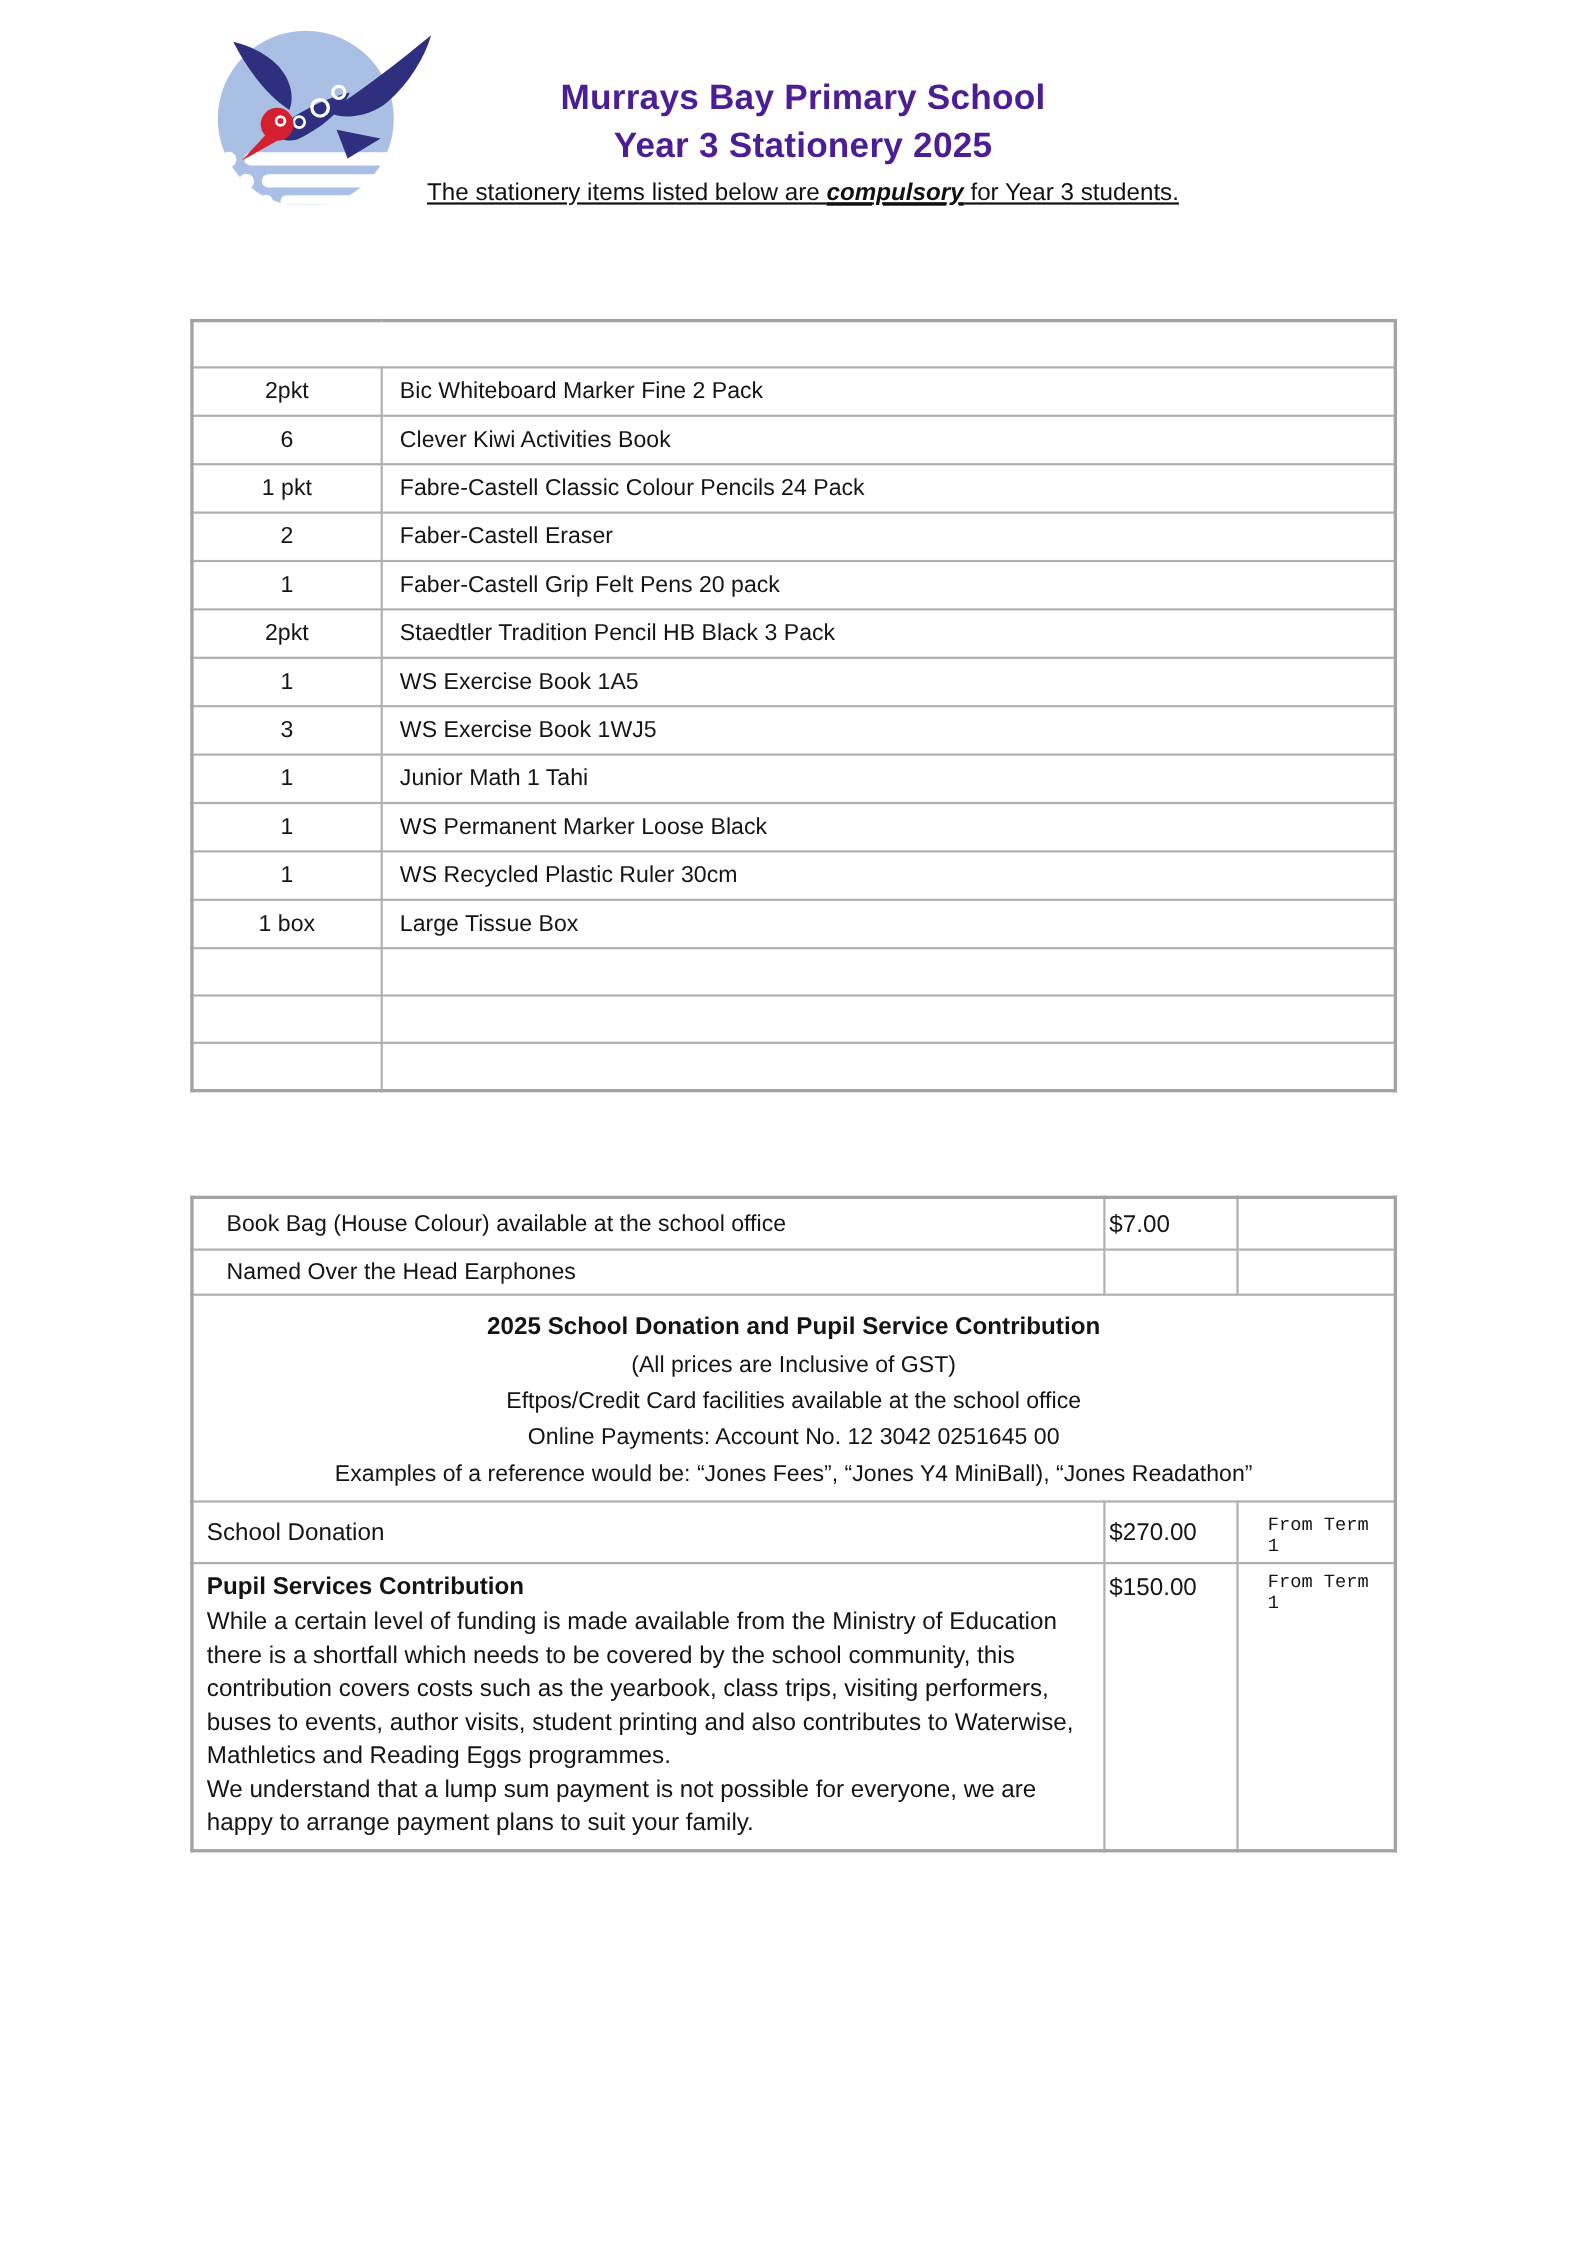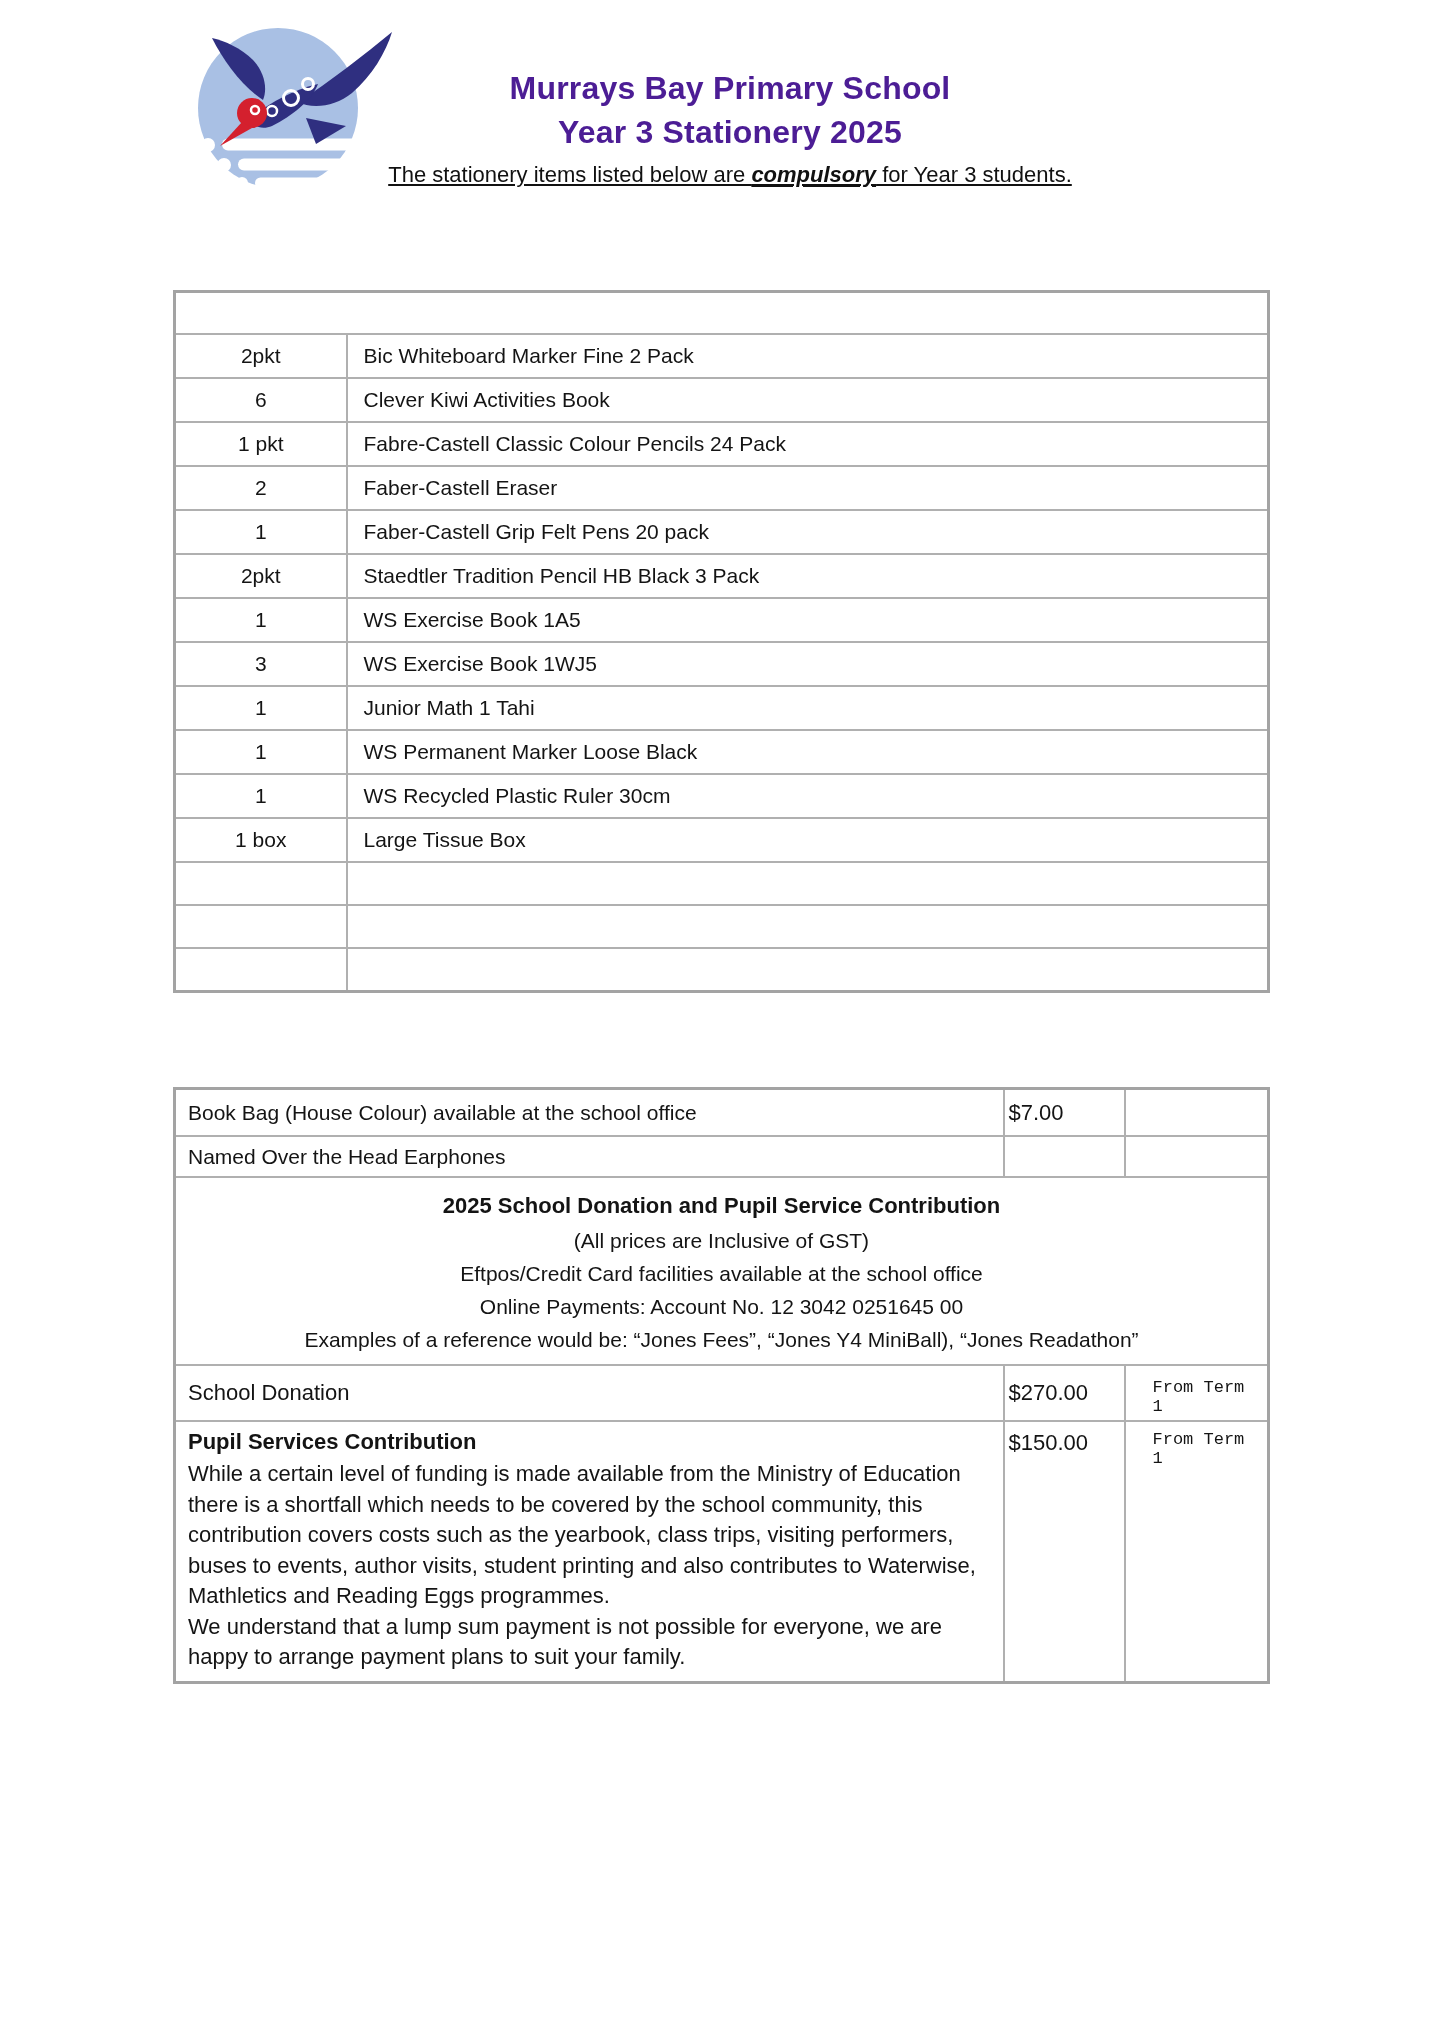--- a/index.html
+++ b/index.html
@@ -58,21 +58,21 @@
   .stationery-table td.item { padding-left:16px; }
 
   
   .additional-table col.c-desc  { width:829px; }
   .additional-table col.c-price { width:121px; }
   .additional-table col.c-note  { width:144px; }
   .additional-table td { vertical-align:middle; }
   .add-head { height:43px; font-weight:700; font-size:22px; padding-left:12px; }
   .row-bookbag td { height:45px; }
   .row-earphones td { height:39px; }
-  .desc-cell { padding-left:12px; }
+  .desc-cell { padding-left:30px; }
   .price-cell { font-size:22px; }
   .note-cell { font-size:17px; padding-left:27px; vertical-align:top; padding-top:8px;font-family:Liberation Mono, monospace; }
   .row-bookbag .note-cell, .row-earphones .note-cell { padding-top:0; }
 
   .info-cell { padding:10px 8px 8px 8px; text-align:center; height:166px; }
   .info-title { font-weight:700; font-size:22px; line-height:36px; }
   .info-line  { font-size:21px; line-height:33px; }
 
   .row-donation td { height:46px; }
   .row-donation .label { font-weight:400; font-size:22px; }

